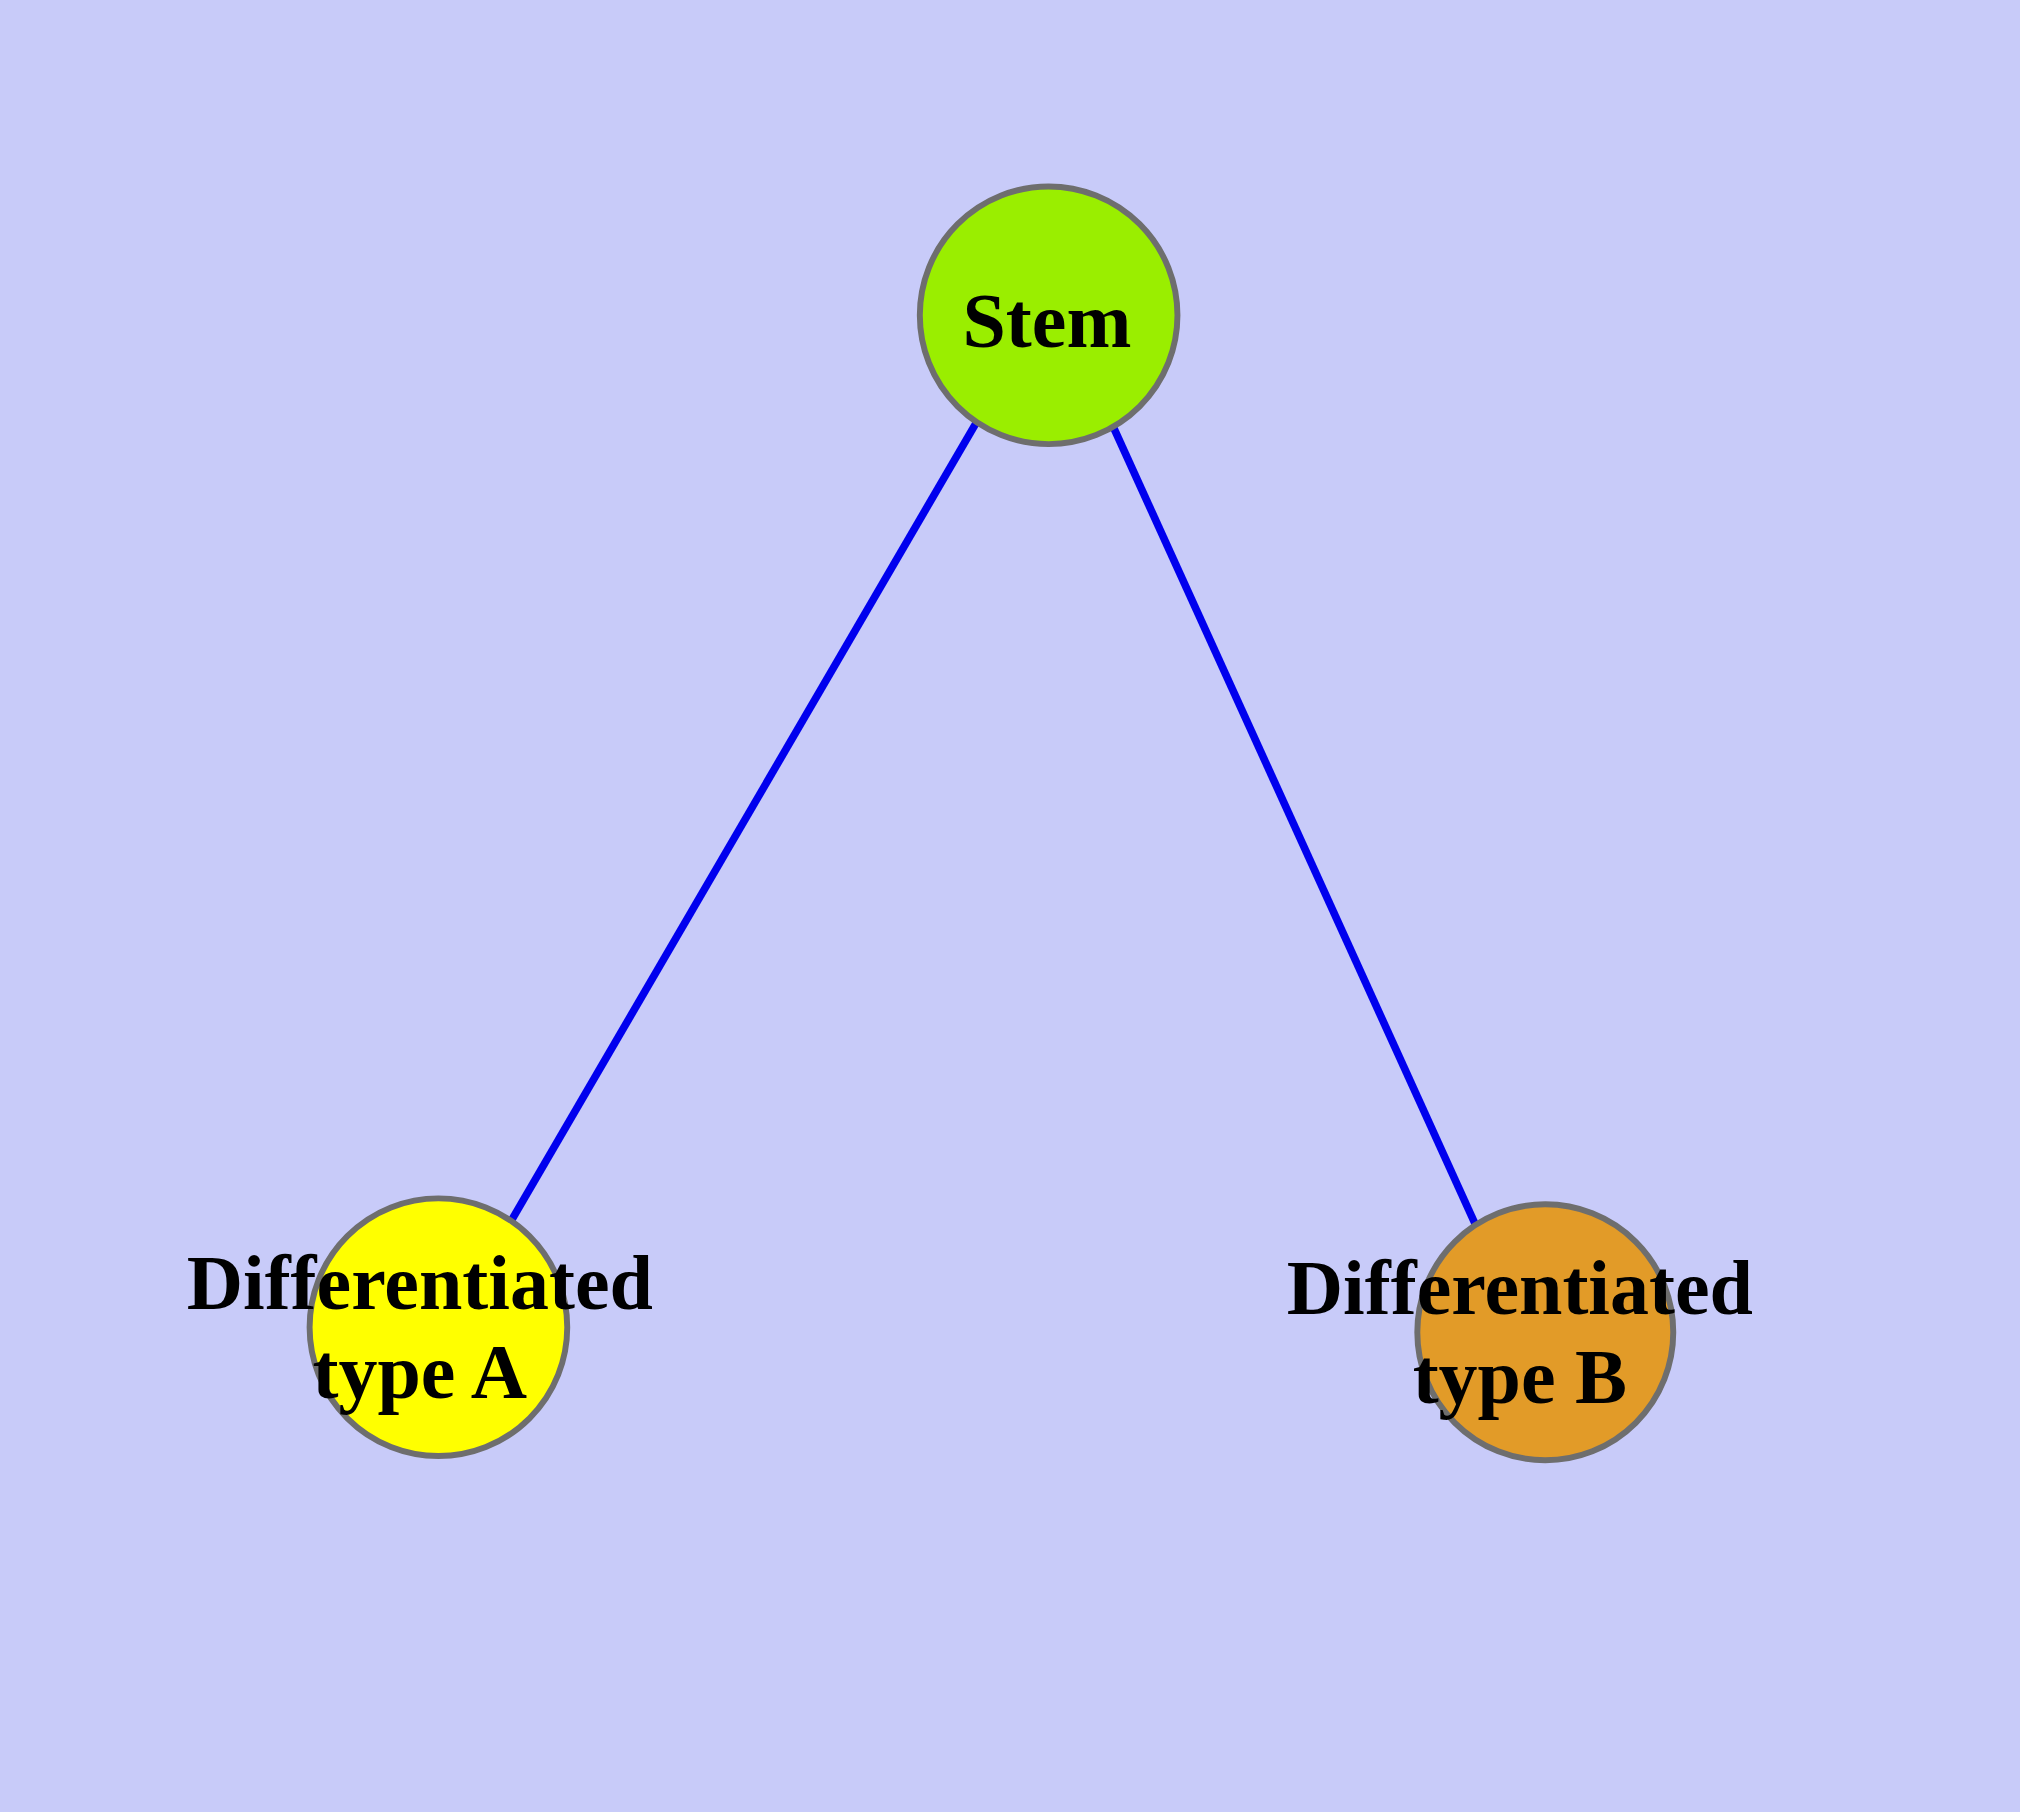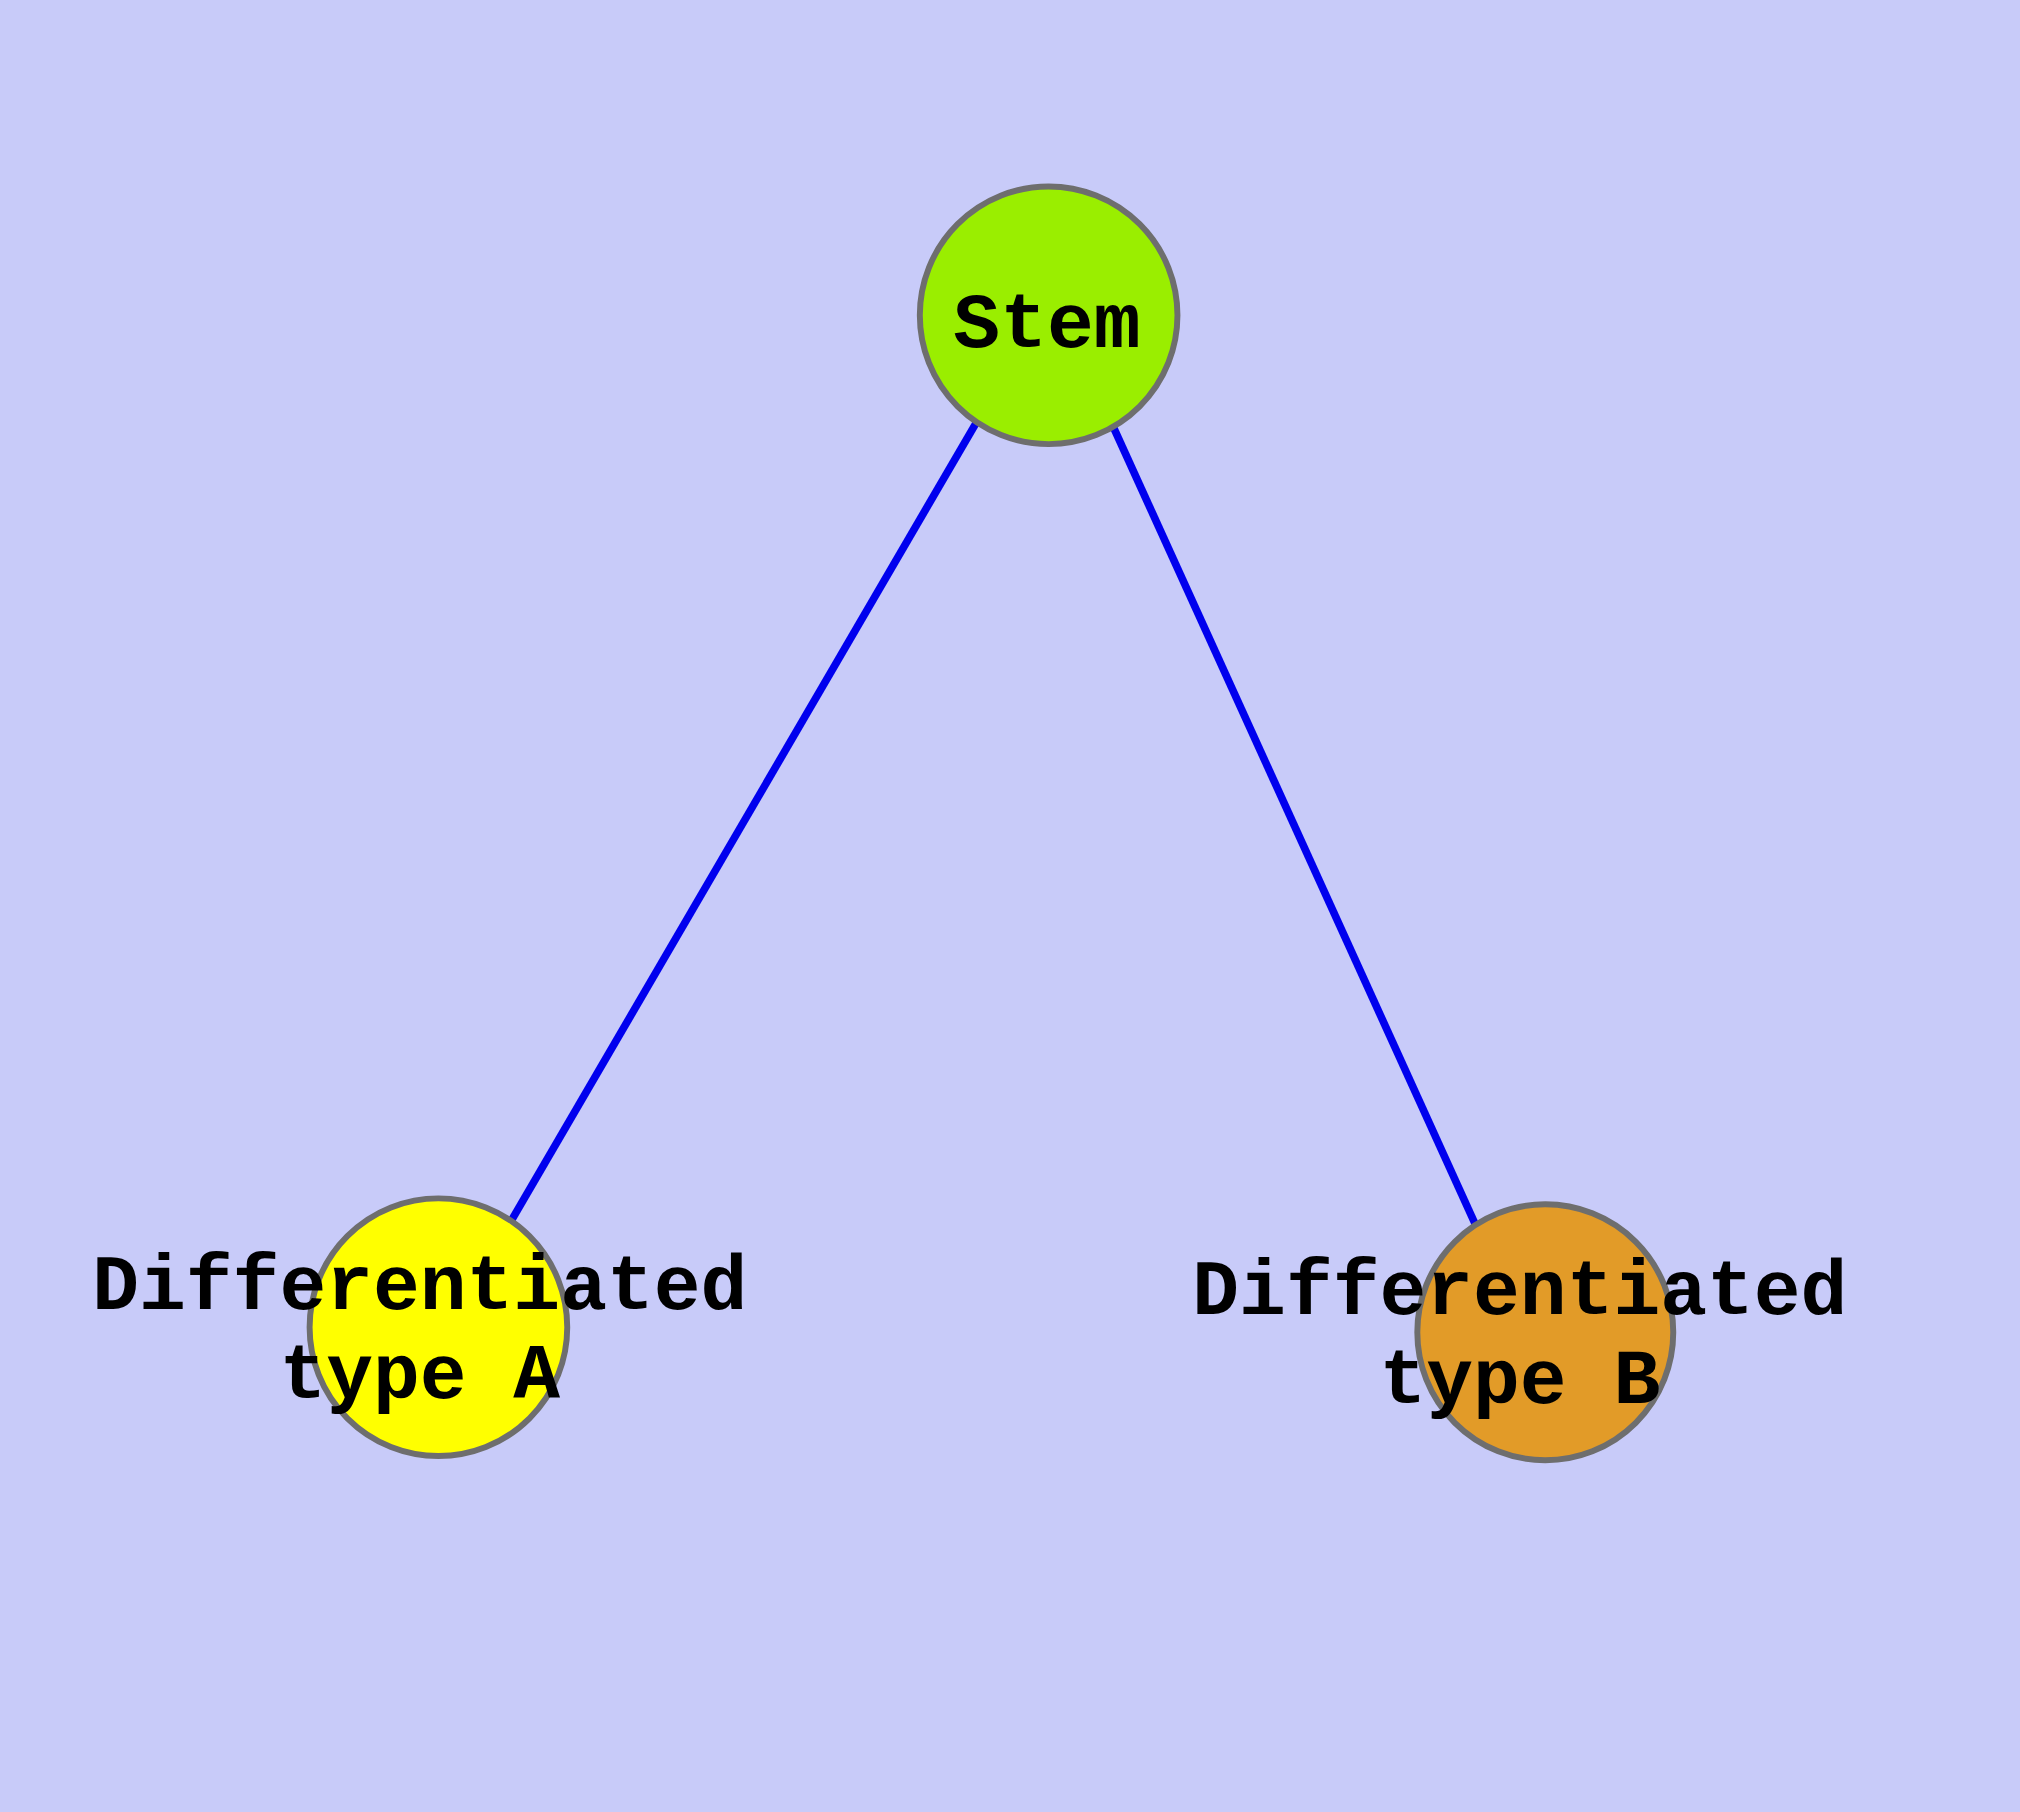--- a/index.html
+++ b/index.html
@@ -6,21 +6,21 @@
   html, body {
     margin: 0;
     padding: 0;
     background: #ffffff;
   }
   #canvas {
     position: relative;
     width: 2021px;
     height: 1812px;
     overflow: hidden;
-    font-family: Liberation Mono, monospace;
+    font-family: Liberation Serif, serif;
   }
   #plot-background {
     position: absolute;
     left: 0;
     top: 0;
     width: 2021px;
     height: 1812px;
   }
   #graph-svg {
     position: absolute;

